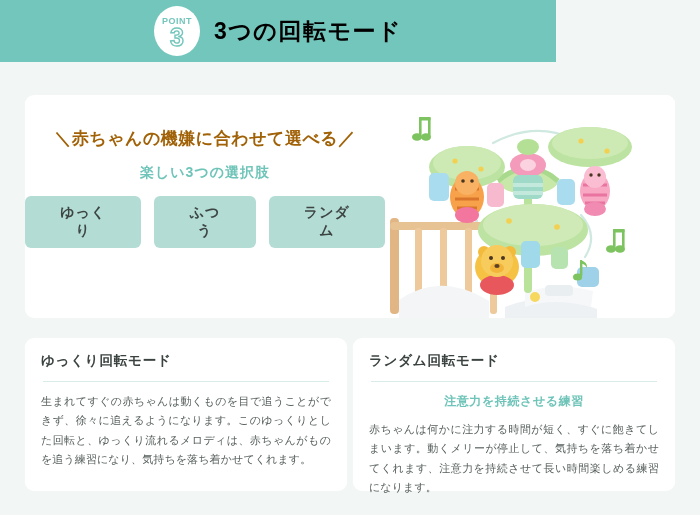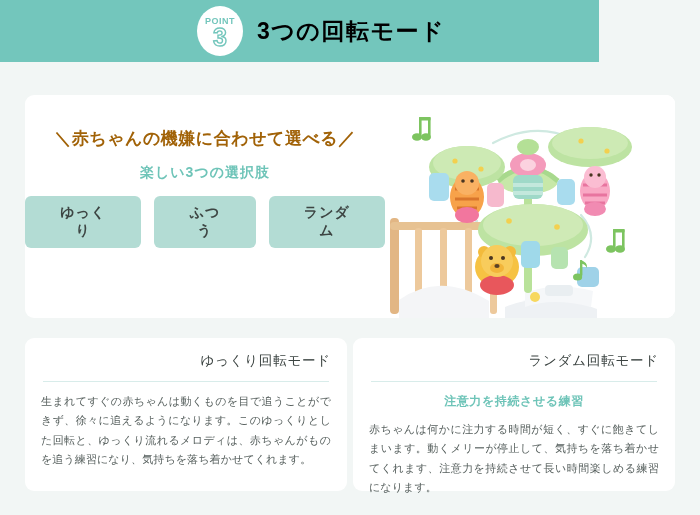--- a/index.html
+++ b/index.html
@@ -19,21 +19,20 @@
   .header-band {
     position: absolute;
     left: 0; top: 0;
     width: 556px;
     height: 62px;
     background: #73c6bc;
     display: flex;
     align-items: center;
     justify-content: center;
     gap: 14px;
-    padding-left: 43px;
   }
   .point-badge {
     width: 46px;
     height: 50px;
     background: #ffffff;
     border-radius: 50%;
     display: flex;
     flex-direction: column;
     align-items: center;
     justify-content: center;
@@ -146,23 +145,23 @@
     height: 153px;
     background: #ffffff;
     border-radius: 9px;
     box-sizing: border-box;
     padding: 14px 16px 0 16px;
   }
   .bottom-card.left  { left: 25px; }
   .bottom-card.right { left: 353px; }
 
   .mode-title {
-    text-align: right;
+    text-align: left;
     font-size: 13.5px;
-    font-weight: normal;
+    font-weight: bold;
     color: #3b4341;
     letter-spacing: 0.8px;
     margin: 0;
   }
   .mode-divider {
     height: 1px;
     background: #d8ecea;
     margin: 11px 2px 0 2px;
   }
   .mode-sub {

